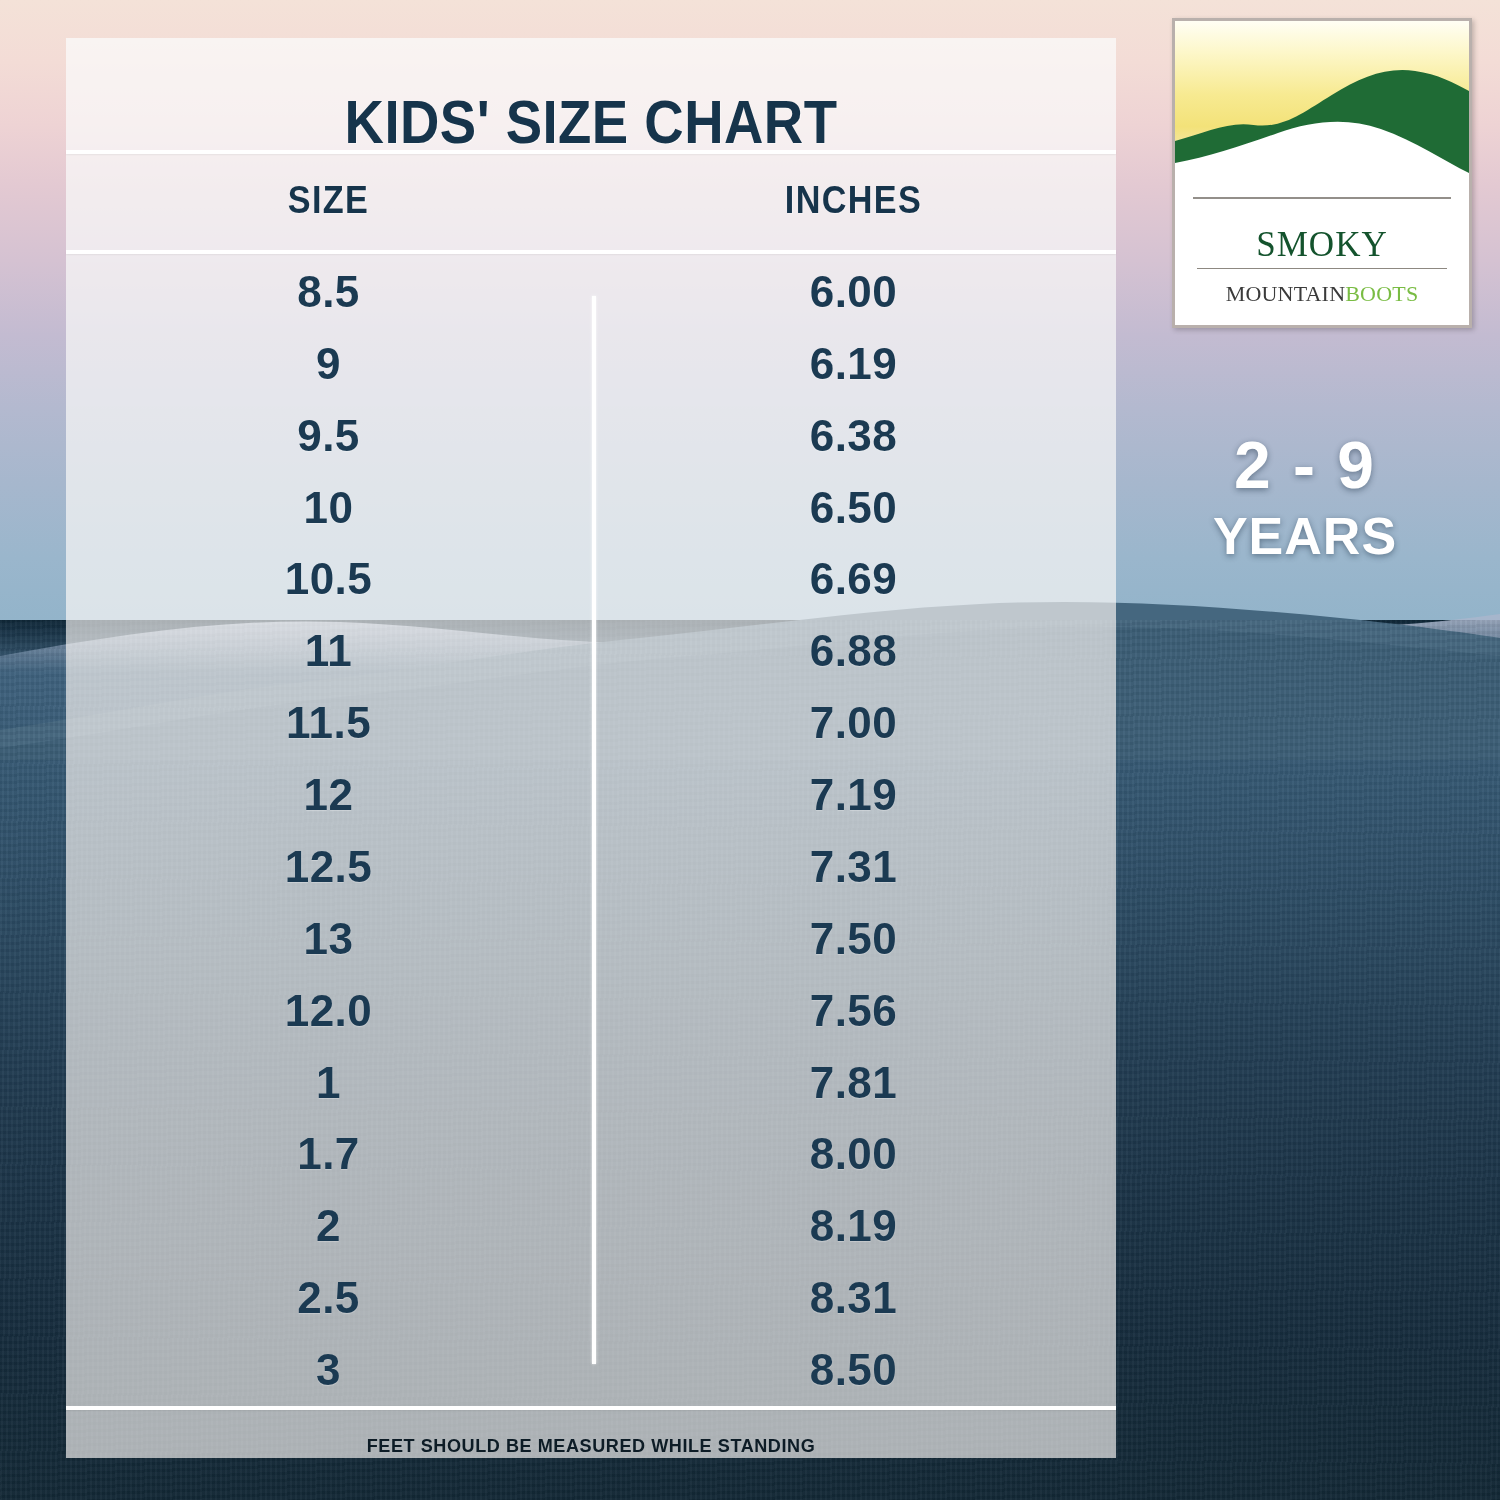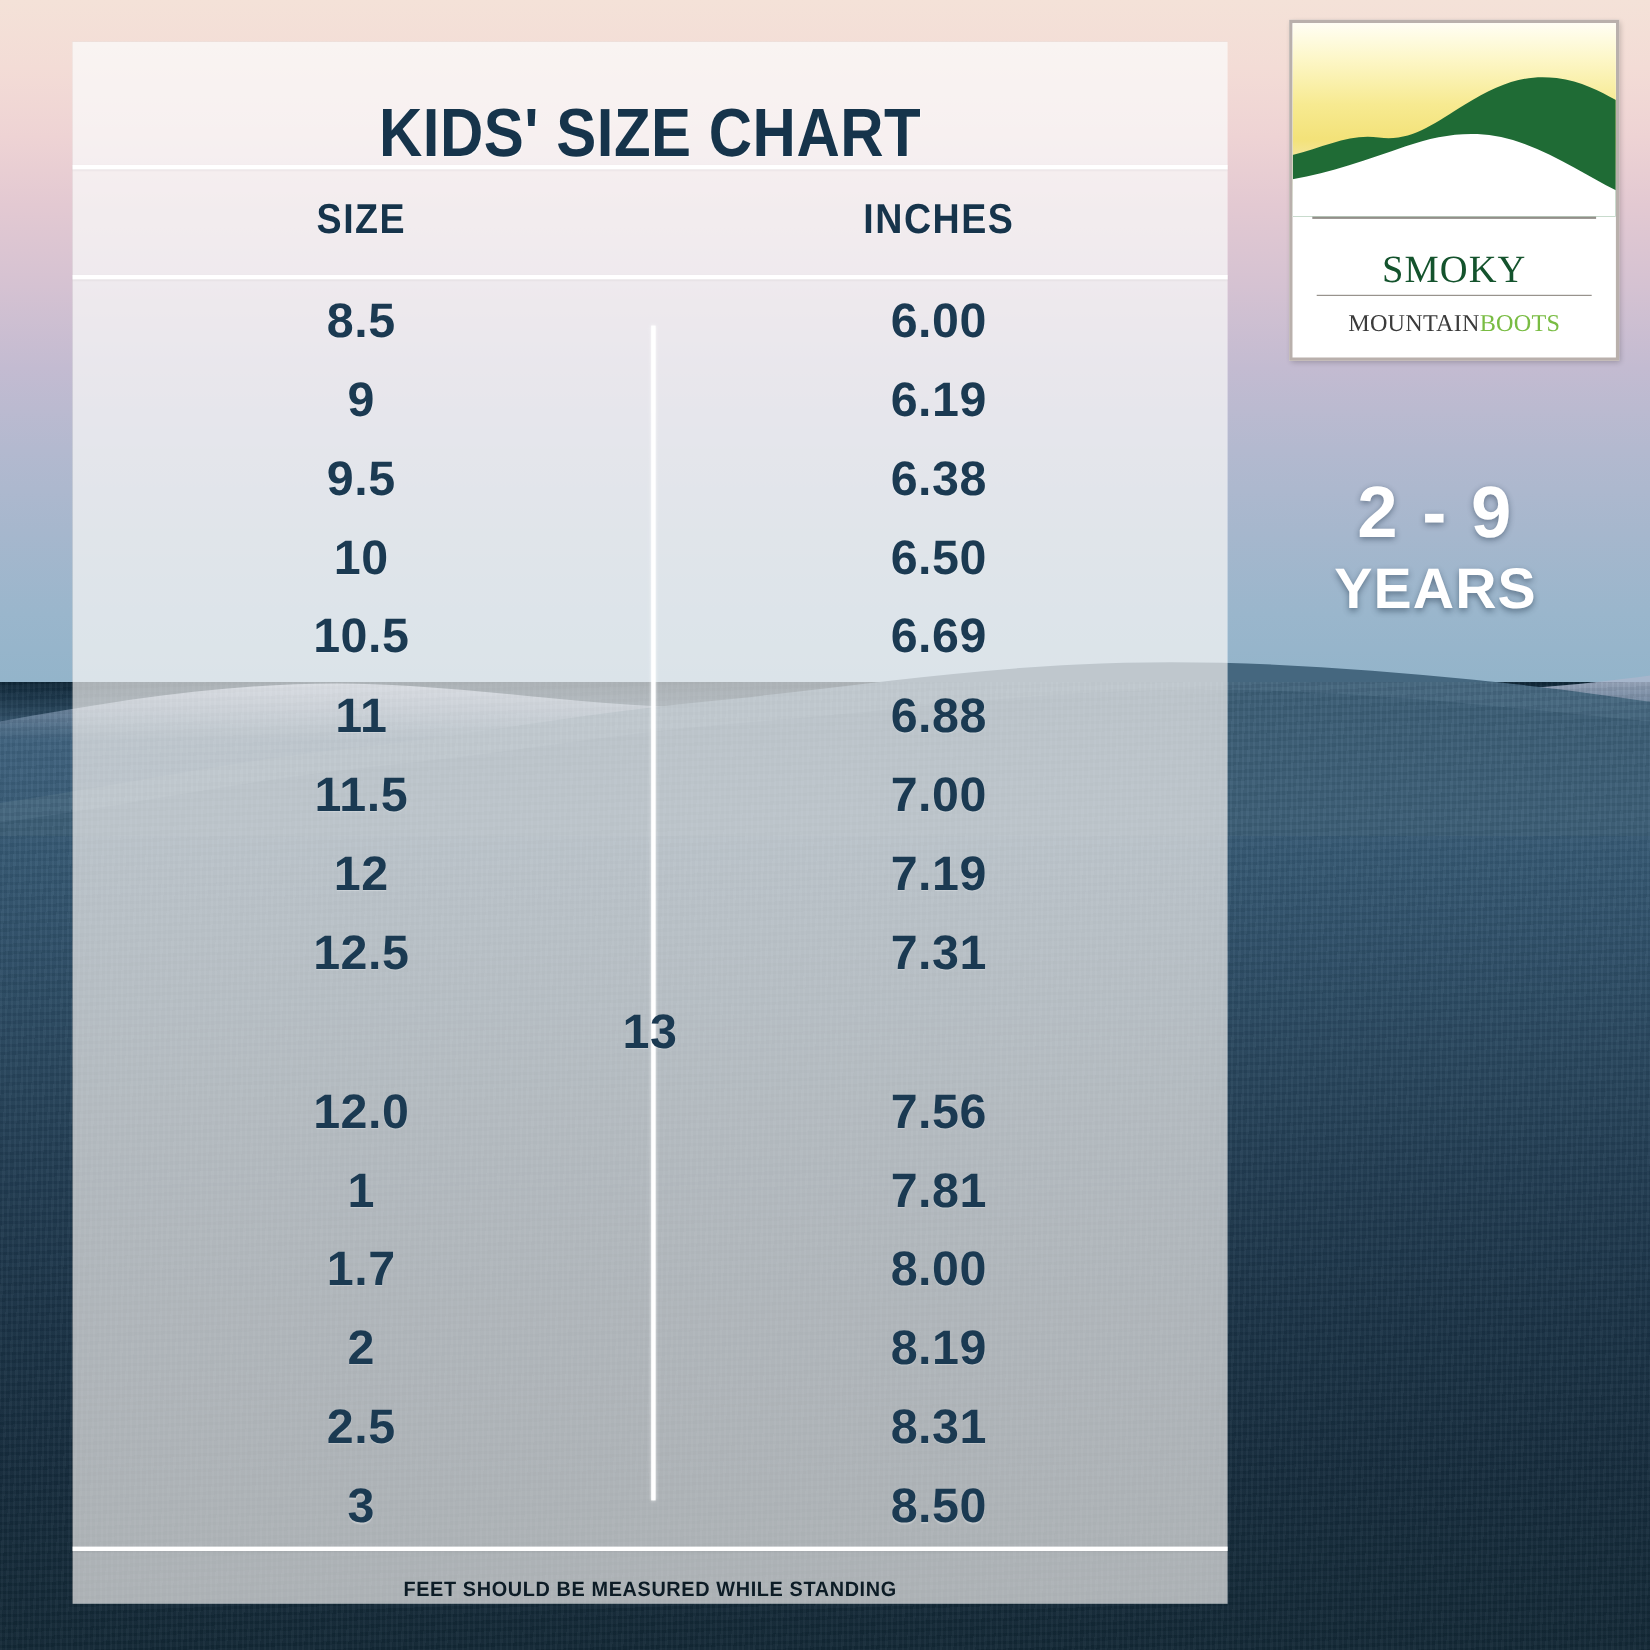--- a/index.html
+++ b/index.html
@@ -264,20 +264,21 @@
       <div class="row">
         <div class="cell">12</div>
         <div class="cell">7.19</div>
       </div>
       <div class="row">
         <div class="cell">12.5</div>
         <div class="cell">7.31</div>
       </div>
       <div class="row">
         <div class="cell">13</div>
+        <div class="cell">7.50</div>
       </div>
       <div class="row">
         <div class="cell">12.0</div>
         <div class="cell">7.56</div>
       </div>
       <div class="row">
         <div class="cell">1</div>
         <div class="cell">7.81</div>
       </div>
       <div class="row">

